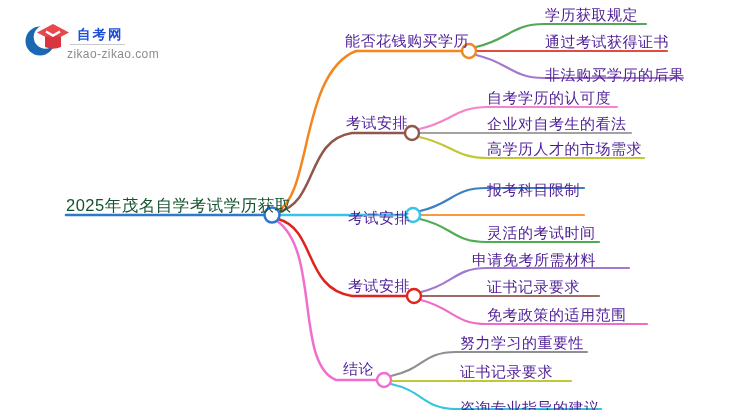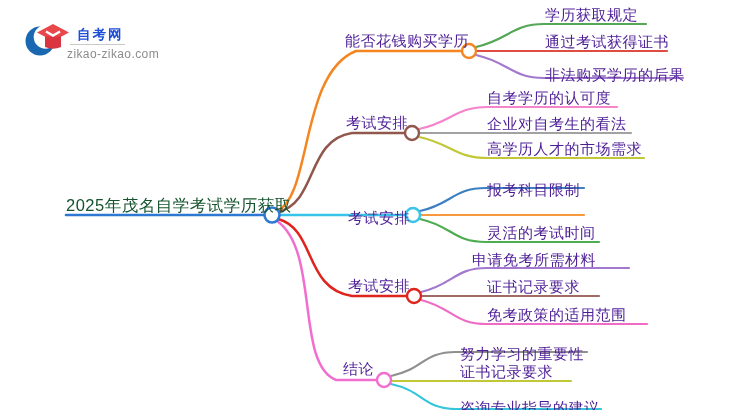--- a/index.html
+++ b/index.html
@@ -93,17 +93,17 @@
   <div class="lbl" style="left:487px;top:116px;">企业对自考生的看法</div>
   <div class="lbl" style="left:487px;top:141px;">高学历人才的市场需求</div>
 
   <div class="lbl" style="left:487px;top:182px;">报考科目限制</div>
   <div class="lbl" style="left:487px;top:225px;">灵活的考试时间</div>
 
   <div class="lbl" style="left:472px;top:252px;">申请免考所需材料</div>
   <div class="lbl" style="left:487px;top:279px;">证书记录要求</div>
   <div class="lbl" style="left:487px;top:307px;">免考政策的适用范围</div>
 
-  <div class="lbl" style="left:460px;top:335px;margin-top:11px;">努力学习的重要性</div>
+  <div class="lbl" style="left:460px;top:335px;">努力学习的重要性</div>
   <div class="lbl" style="left:460px;top:364px;">证书记录要求</div>
   <div class="lbl" style="left:460px;top:400px;">咨询专业指导的建议</div>
 
 </div>
 
 </body></html>

